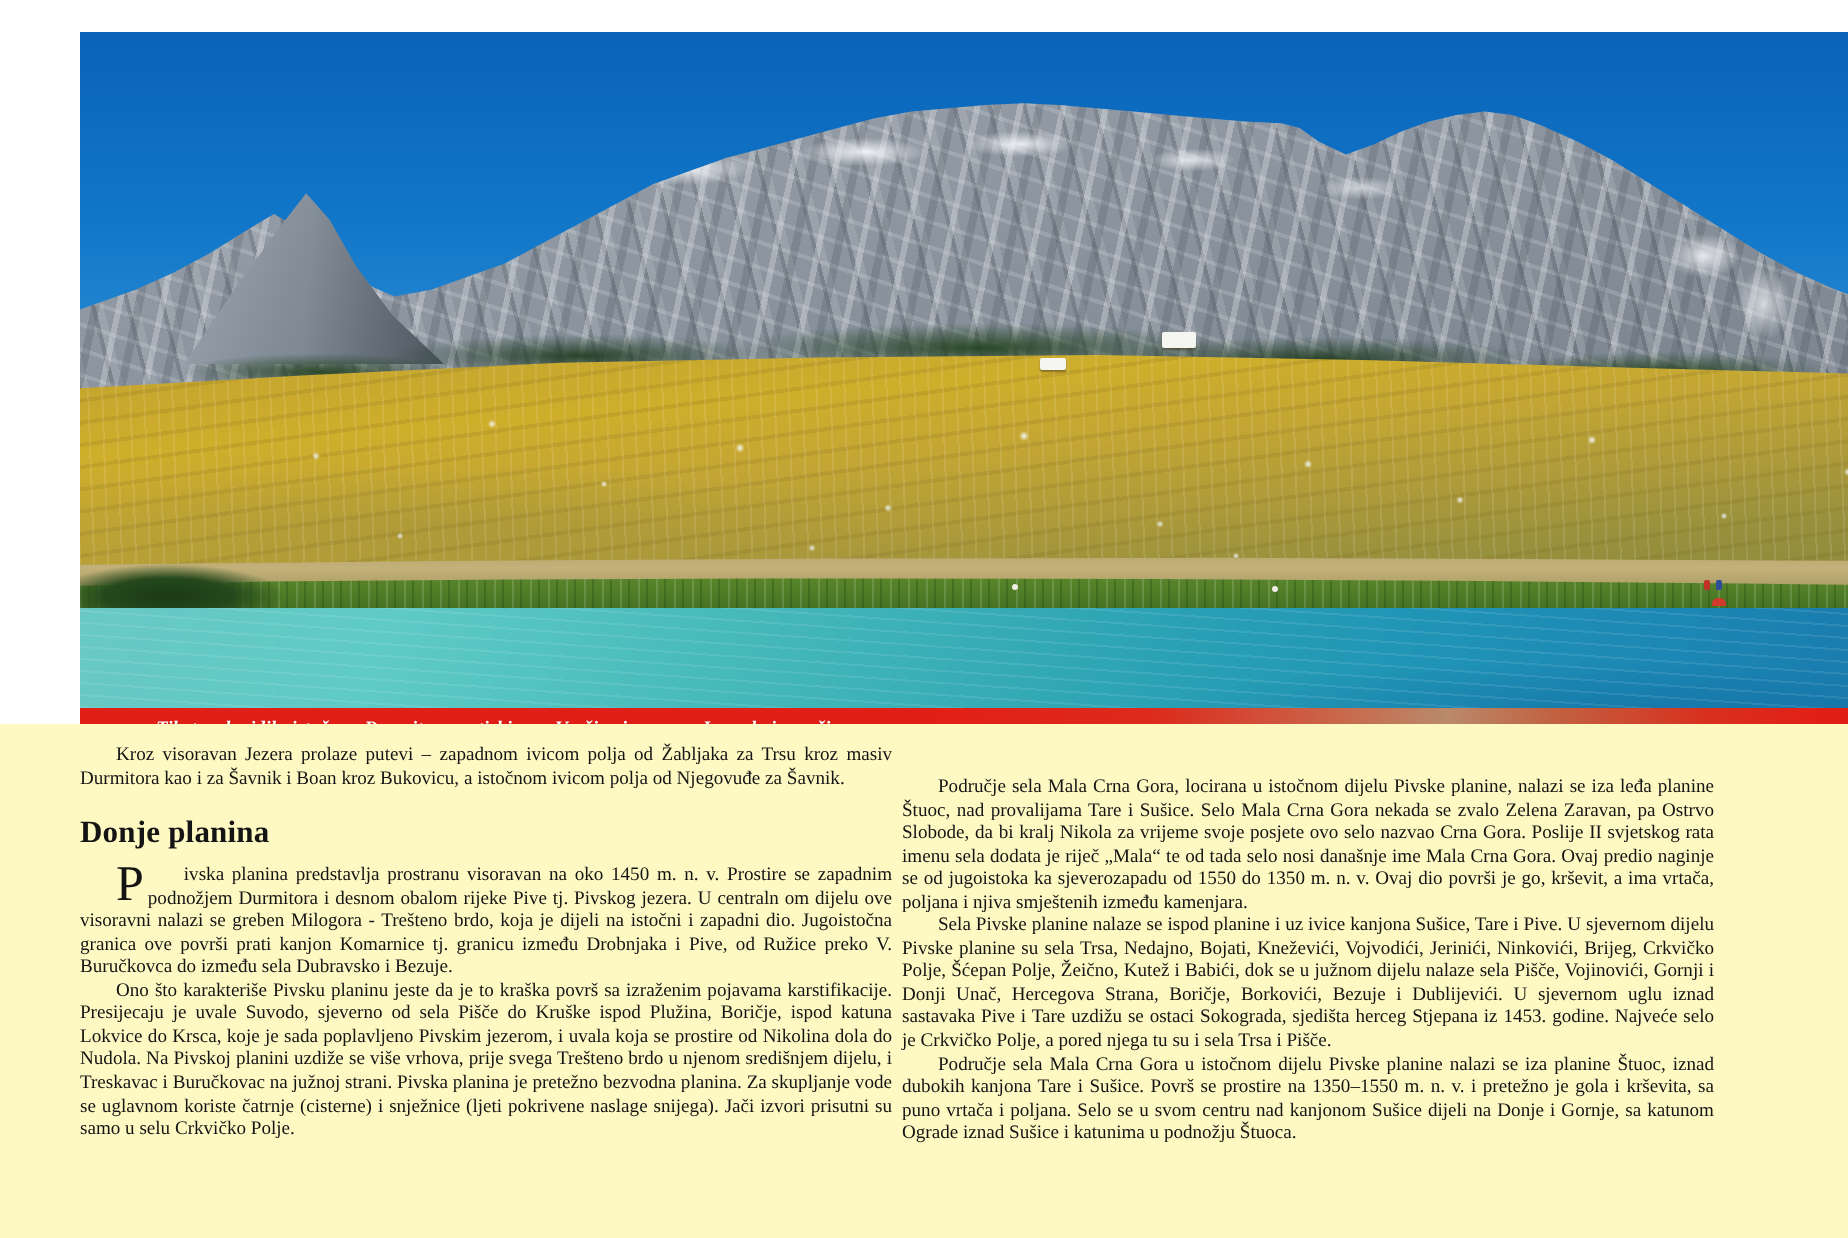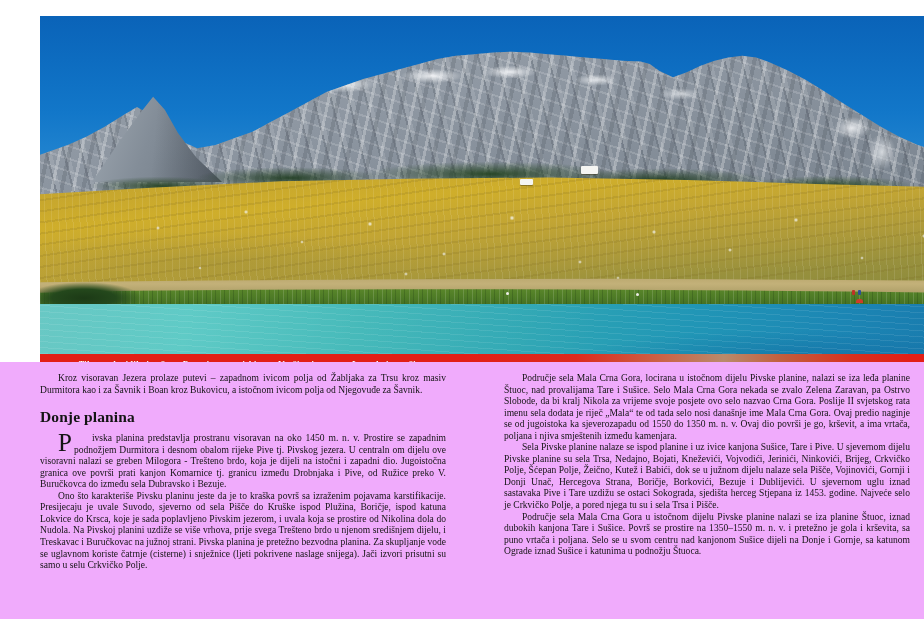--- a/index.html
+++ b/index.html
@@ -350,35 +350,35 @@
     text-shadow: 0 0 1px rgba(0,0,0,0.25);
   }
 
   
   .text-area {
     position: absolute;
     left: 0;
     top: 362px;
     width: 924px;
     height: 257px;
-    background: #f0abfc;
+    background: #fef9c3;
   }
   .column {
     position: absolute;
     top: 10px;
     width: 406px;
     font-size: 9.55px;
     line-height: 11.55px;
     text-align: justify;
     text-justify: inter-word;
     hyphens: manual;
     color: #141414;
   }
   .column.left  { left: 40px; }
-  .column.right { left: 504px; }
+  .column.right { left: 451px; margin-top: 16px; }
 
   .column p {
     margin: 0;
     text-indent: 18px;
   }
 
   .section-heading {
     font-size: 15.5px;
     font-weight: bold;
     line-height: 17px;

